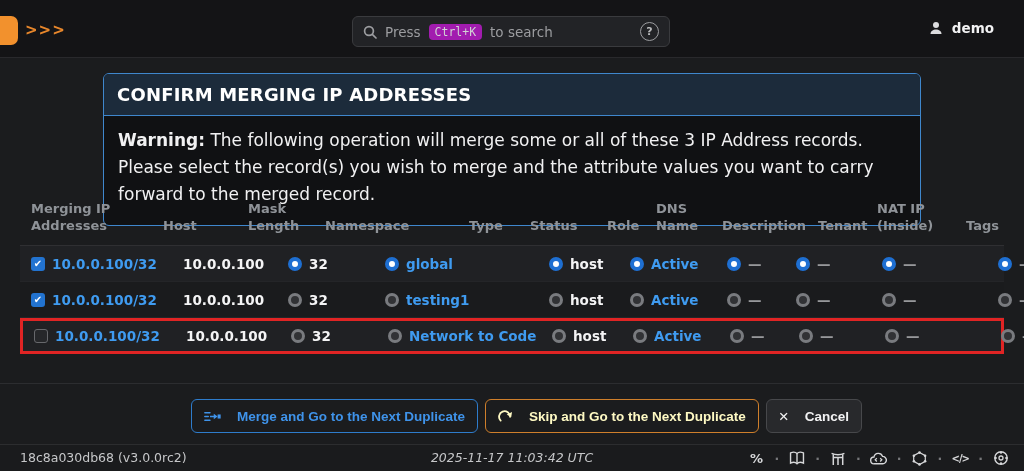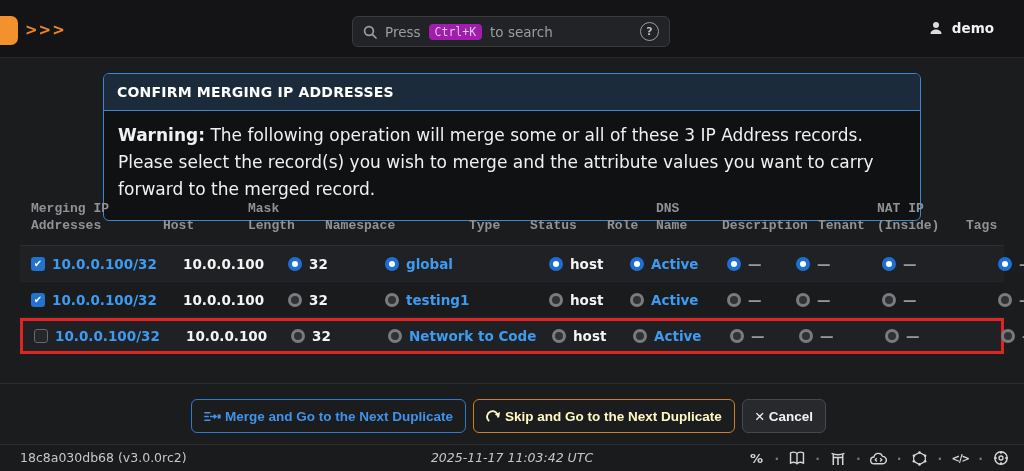--- a/index.html
+++ b/index.html
@@ -21,47 +21,47 @@
     font-family:"DejaVu Sans Mono","Liberation Mono",monospace;font-size:11.5px;
     background:#a21caf;color:#d2d3d5;border-radius:4px;padding:1px 6px;
   }
   .help-circle{
     margin-left:auto;width:17px;height:17px;border:1.5px solid #9c9da0;border-radius:50%;
     display:grid;place-items:center;font-size:11px;font-weight:700;color:#b9babc;
   }
   .userbox{position:absolute;right:30px;top:20px;display:flex;align-items:center;gap:8px;color:#f2f2f3;font-size:13.5px;font-weight:600;}
   
   .panel{position:absolute;left:103px;top:73px;width:818px;box-sizing:border-box;border:1px solid #3f87cd;border-radius:6px;background:#101113;}
-  .panel-header{background:#1c2b3b;border-bottom:1px solid #3f87cd;border-radius:5px 5px 0 0;padding:10px 13px;font-weight:700;font-size:14px;color:#fff;letter-spacing:.2px;}
+  .panel-header{background:#1c2b3b;border-bottom:1px solid #3f87cd;border-radius:5px 5px 0 0;padding:10px 13px;font-weight:700;font-size:18px;color:#fff;letter-spacing:.2px;}
   .panel-body{padding:11px 14px 16px;font-size:17px;line-height:1.6;color:#f1f1f2;}
   .panel-body b{font-weight:700;}
   
   .merge-table{position:absolute;left:20px;top:200px;width:984px;}
   .grid-row{display:grid;grid-template-columns:132px 85px 77px 144px 61px 77px 49px 66px 96px 59px 89px 1fr;padding-left:11px;box-sizing:border-box;}
-  .thead{align-items:end;padding-bottom:10px;border-bottom:1px solid #2f2f32;color:#8f9398;font-weight:600;font-size:13px;line-height:1.3;min-height:46px;font-family:Liberation Mono, monospace;}
+  .thead{align-items:end;padding-bottom:10px;border-bottom:1px solid #2f2f32;color:#8f9398;font-weight:600;font-size:13px;line-height:1.3;min-height:46px;}
   .th{padding-right:8px;}
   .trow{height:36px;align-items:center;font-size:13.5px;border-bottom:1px solid #242528;gap:20px;}
   .trow.odd{background:#202124;}
   .trow.even{background:#1a1b1d;}
   .trow.highlight{border:3px solid #e02424;}
   .cell{display:flex;align-items:center;gap:7px;padding-right:6px;min-width:0;white-space:nowrap;}
   .cb{width:14px;height:14px;border-radius:3px;flex:0 0 auto;display:grid;place-items:center;}
   .cb.checked{background:#2273d0;color:#fff;font-size:10px;}
   .cb.checked::after{content:"✔";}
   .cb.un{background:#26272a;border:1px solid #67686c;box-sizing:border-box;}
   .rd{width:14px;height:14px;border-radius:50%;box-sizing:border-box;flex:0 0 auto;}
   .rd.sel{background:#fff;border:4px solid #1e6fd2;}
   .rd.un{background:#313235;border:3px solid #797b7f;}
   .link{color:#3f9bf0;font-weight:600;}
   .val{color:#f4f4f5;font-weight:700;}
   .dash{color:#97989b;font-weight:600;}
   .divider{position:absolute;left:0;right:0;top:383px;border-top:1px solid #2c2d30;}
   
   .actions{position:absolute;left:191px;top:399px;display:flex;gap:7px;}
-  .btn{height:31px;border-radius:6px;display:flex;align-items:center;gap:4px;padding:16px 12px;font-size:13.5px;font-weight:600;background:#1b1c1e;box-sizing:border-box;cursor:pointer;}
+  .btn{height:31px;border-radius:6px;display:flex;align-items:center;gap:16px;padding:16px 12px;font-size:13.5px;font-weight:600;background:#1b1c1e;box-sizing:border-box;cursor:pointer;}
   .btn.merge{color:#3f93ea;border:1px solid #2e7ccc;}
   .btn.skip{color:#fef9c3;border:1px solid #cf7f2b;}
   .btn.cancel{color:#f2f2f3;border:1px solid #47484b;background:#28292c;}
   .btn .xglyph{font-size:17px;font-weight:400;line-height:1;}
   
   .footer{position:absolute;bottom:0;left:0;right:0;height:26px;background:#1a1b1d;border-top:1px solid #2c2d2f;font-size:12.5px;color:#c6c7c9;}
   .footer-version{position:absolute;left:20px;top:5px;}
   .footer-time{position:absolute;left:0;right:0;top:5px;text-align:center;font-style:italic;}
   .footer-icons{position:absolute;right:14px;top:4px;display:flex;align-items:center;gap:9px;color:#d6d7d9;}
   .footer-icons .sep{color:#77787b;font-weight:700;}

